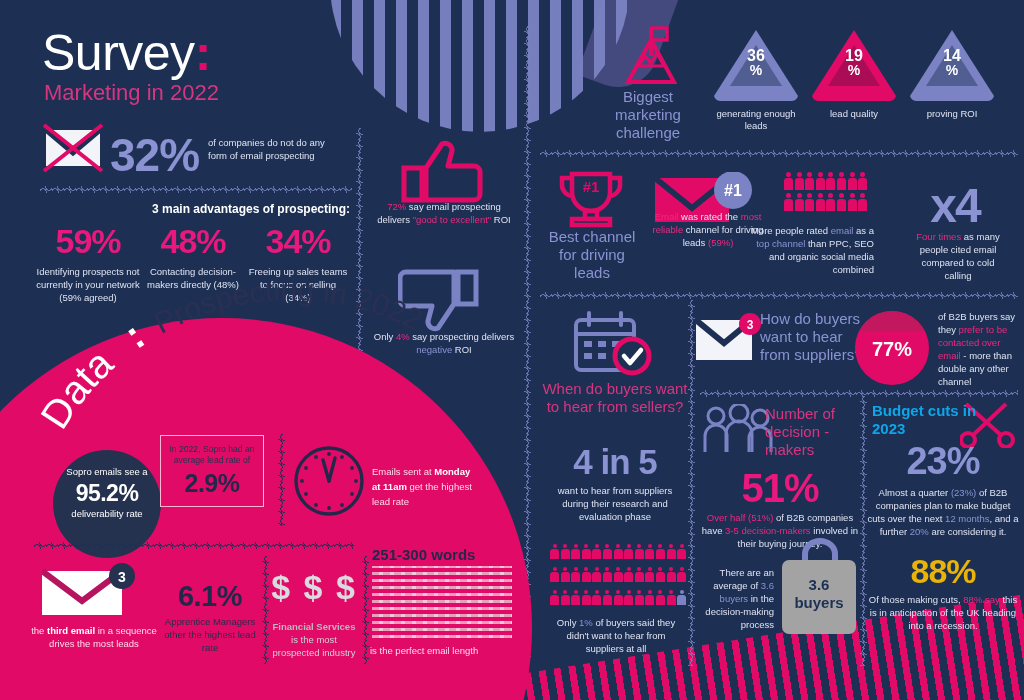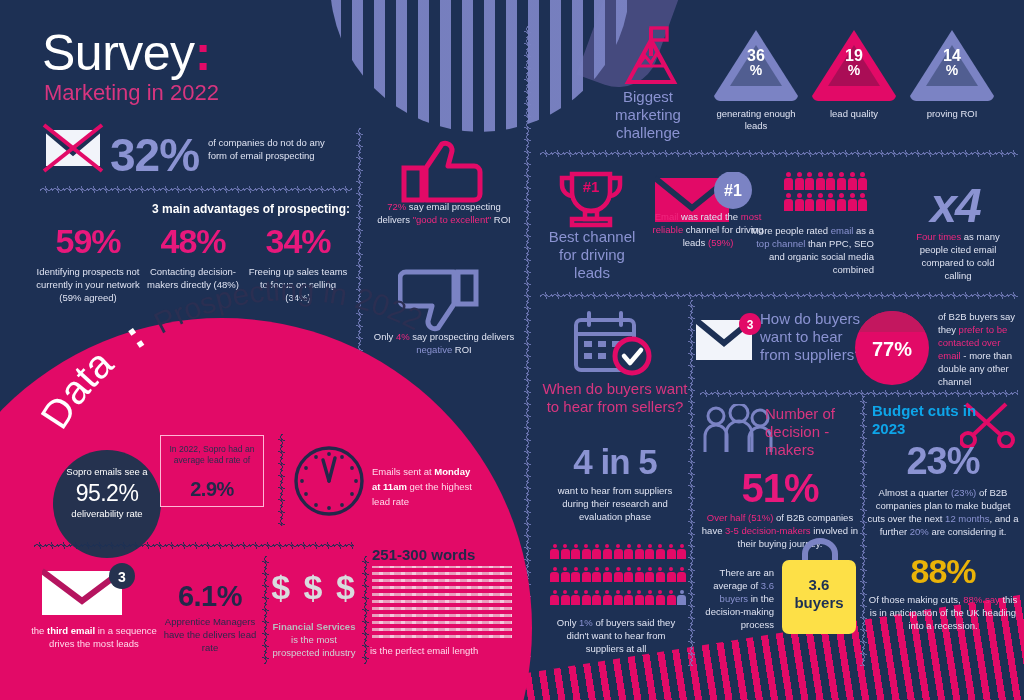--- a/index.html
+++ b/index.html
@@ -141,21 +141,21 @@
 
   
   #bestchan-title {
     position: absolute; left: 540px; top: 228px; width: 104px;
     text-align: center; font-size: 15px; line-height: 18px; color: #8b93d2;
   }
   #email1-cap { position: absolute; left: 650px; top: 210px; width: 116px; }
   #people-cap { position: absolute; left: 744px; top: 224px; width: 130px; text-align: right; }
   #x4-num {
     position: absolute; left: 900px; top: 178px; width: 110px; text-align: center;
-    font-size: 48px; font-weight: 700; color: #8b93d2; letter-spacing: -2px; font-style: italic;
+    font-size: 48px; font-weight: 700; color: #8b93d2; letter-spacing: -2px;
   }
   #x4-cap { position: absolute; left: 908px; top: 230px; width: 100px; }
 
   
   #howbuyers-title {
     position: absolute; left: 760px; top: 310px; width: 108px;
     font-size: 15px; line-height: 18px; color: #8b93d2;
   }
   #c77 {
     position: absolute; left: 855px; top: 311px;
@@ -190,21 +190,21 @@
     font-size: 15px; line-height: 18px; color: #d8357f; font-weight: 500;
   }
   #dm51 {
     position: absolute; left: 700px; top: 466px; width: 160px; text-align: center;
     font-size: 40px; font-weight: 700; color: #e8187c; letter-spacing: -1px;
   }
   #dm51-cap { position: absolute; left: 697px; top: 511px; width: 166px; }
   #bag-cap { position: absolute; left: 700px; top: 566px; width: 74px; text-align: right; }
   #bag {
     position: absolute; left: 782px; top: 560px; width: 74px; height: 74px;
-    background: #fde047; border-radius: 7px; padding-left: 29px;
+    background: #a3a3a3; border-radius: 7px; padding-left: 29px;
   }
   #bag .bl {
     position: absolute; left: 0; right: 0; top: 16px; text-align: center;
     font-size: 15px; font-weight: 700; color: #1d3054; line-height: 18px;
   }
 
   
   #bc-title {
     position: absolute; left: 872px; top: 402px; width: 112px;
     font-size: 15px; line-height: 18px; color: #0ea5e9; font-weight: 700;
@@ -223,30 +223,30 @@
   
   #data-title { position: absolute; left: 55px; top: 348px; width: 430px; height: 90px; }
   #data-title svg { width: 430px; height: 90px; overflow: visible; }
 
   #deliv-circle {
     position: absolute; left: 53px; top: 450px;
     width: 108px; height: 108px; border-radius: 50%;
     background: #25324f; text-align: center;
   }
   #deliv-circle .t1 { margin-top: 16px; font-size: 9.5px; line-height: 12px; color: #fff; }
-  #deliv-circle .big { font-size: 23px; font-weight: 400; color: #fff; margin-top: 2px; letter-spacing:-.5px;}
+  #deliv-circle .big { font-size: 23px; font-weight: 700; color: #fff; margin-top: 2px; letter-spacing:-.5px;}
   #deliv-circle .t2 { font-size: 9.5px; color: #fff; margin-top: 1px; }
 
   #leadrate-box {
     position: absolute; left: 160px; top: 435px;
     width: 104px; height: 72px; border: 1.6px solid #ffb7d5;
     text-align: center; padding-top: 8px;
   }
   #leadrate-box .t { font-size: 8.6px; line-height: 11px; color: #2a2f4e; }
-  #leadrate-box .n { font-size: 20px; font-weight: 700; color: #23284a; margin-top: 12px; letter-spacing:-.5px;}
+  #leadrate-box .n { font-size: 25px; font-weight: 700; color: #23284a; margin-top: 3px; letter-spacing:-.5px;}
 
   #clock-cap { position: absolute; left: 372px; top: 464px; width: 104px; text-align: left;
                font-size: 9.5px; line-height: 15px; color: #ffd9ea; }
   #clock-cap .hl { color: #fff; font-weight: 600; }
 
   #third-cap { position: absolute; left: 30px; top: 624px; width: 128px;
                font-size: 9.5px; line-height: 13px; color: #ffd9ea; text-align:center;}
   #third-cap .hl { color: #fff; font-weight: 600; }
   #sixone {
     position: absolute; left: 160px; top: 580px; width: 100px; text-align: center;
@@ -800,21 +800,21 @@
     <rect x="0" y="8" width="80" height="44" fill="#ffffff"></rect>
     <path d="M0 8 L40 38 L80 8" fill="none" stroke="#b5145f" stroke-width="6"></path>
     <circle cx="80" cy="13" r="13" fill="#25324f"></circle>
     <text x="80" y="19" font-size="14" font-weight="700" fill="#fff" text-anchor="middle" font-family="Liberation Sans, sans-serif">3</text>
   </svg>
   <div id="third-cap">
     <span>the </span><span class="hl">third email</span><span> in a sequence drives the most leads</span>
   </div>
 
   <div id="sixone">6.1%</div>
-  <div id="sixone-cap">Apprentice Managers have the delivers lead rate</div>
+  <div id="sixone-cap">Apprentice Managers other the highest lead rate</div>
 
   <div class="vwave dark" style="left:262px;top:556px;height:108px;"></div>
 
   <div id="dollars">$ $ $</div>
   <div id="fin-cap">
     <span class="hl">Financial Services</span><span> is the most prospected industry</span>
   </div>
 
   <div class="vwave dark" style="left:362px;top:556px;height:108px;"></div>
 

